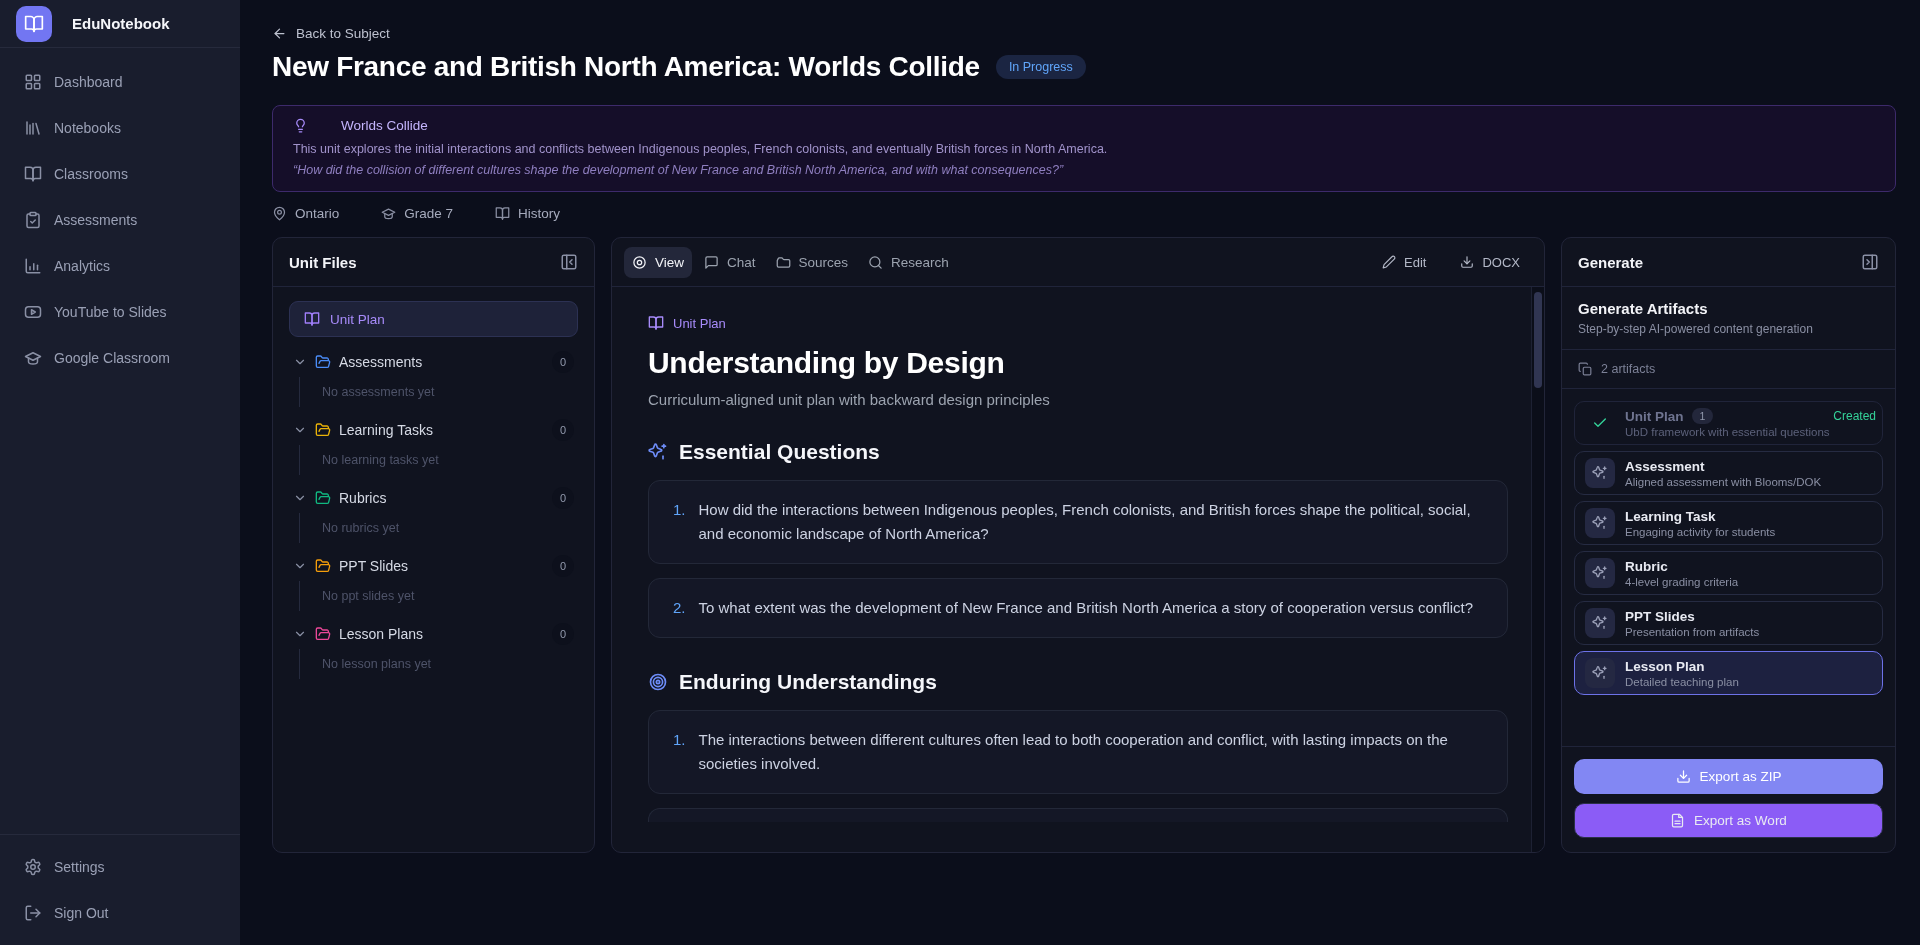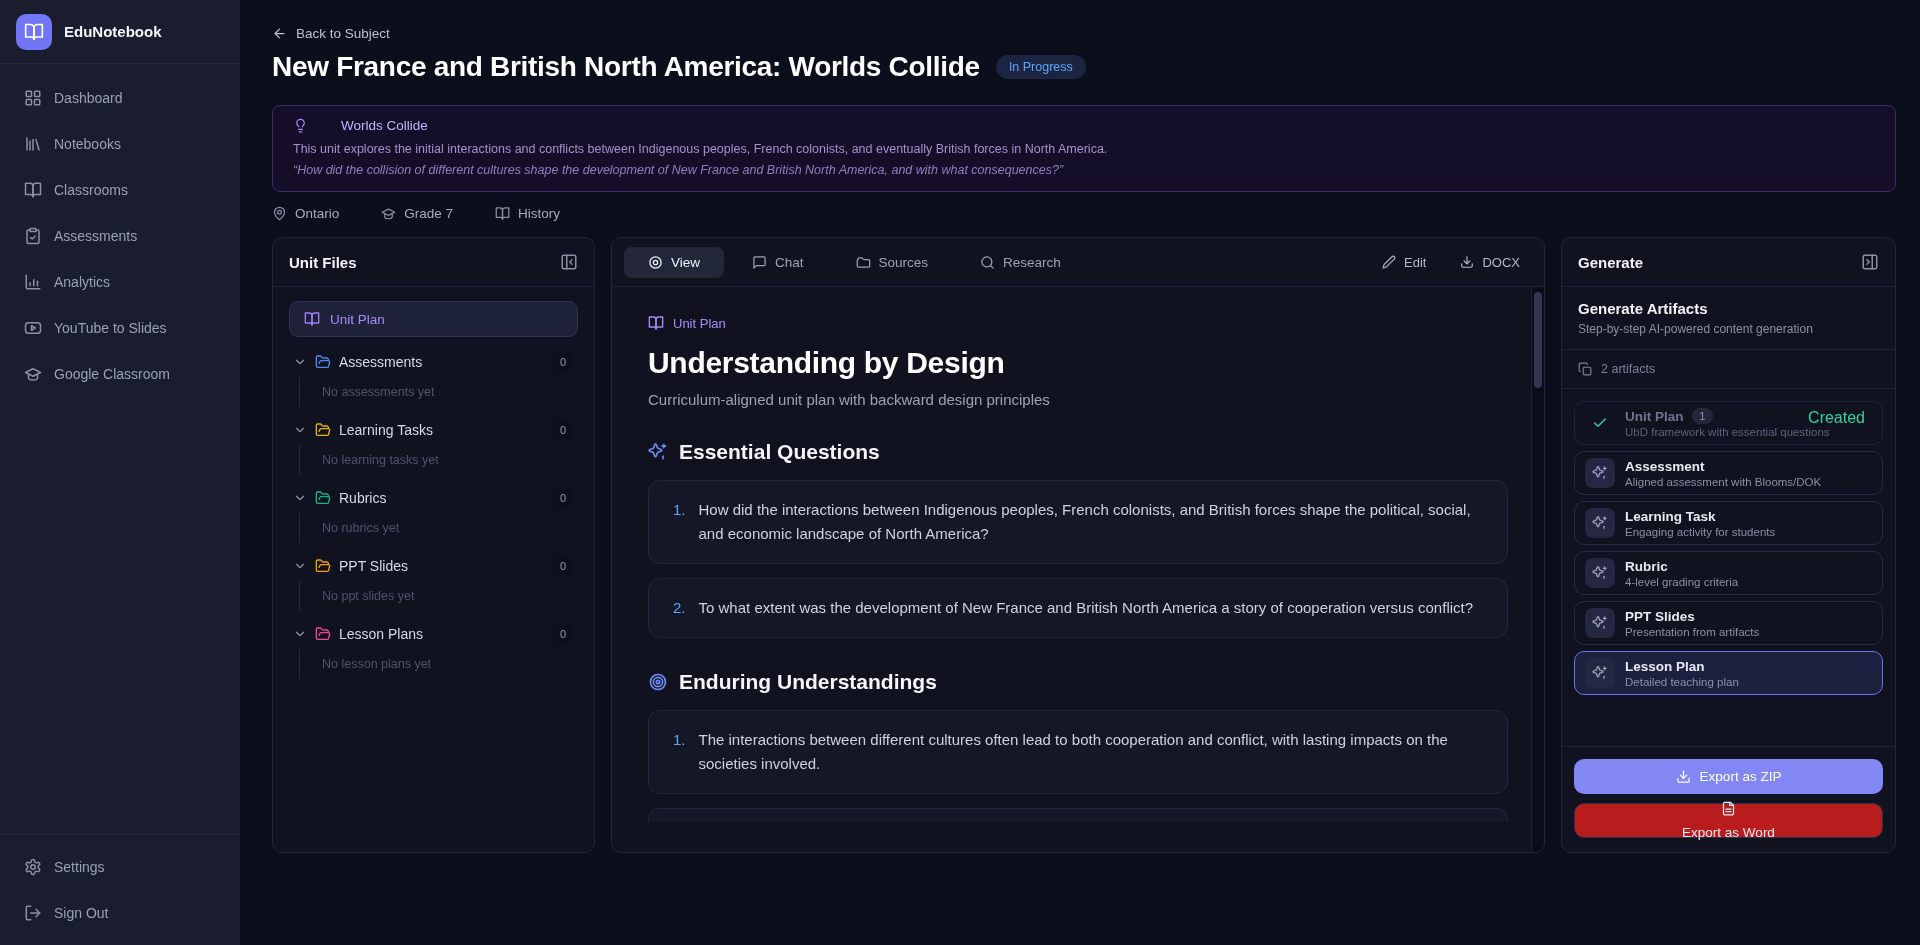--- a/index.html
+++ b/index.html
@@ -14,22 +14,22 @@
   .icon svg { width:100%; height:100%; display:block; }
 
   
   .sidebar {
     width:240px; height:100%;
     background:#191d2d;
     display:flex; flex-direction:column;
     flex:none;
   }
   .logo-row {
-    display:flex; align-items:center; gap:12px;
-    padding:14px 16px; height:64px;
+    display:flex; align-items:center; gap:20px;
+    padding:14px 16px; height:48px;
     border-bottom:1px solid #262a3c;
   }
   .logo-box {
     width:36px; height:36px; border-radius:10px;
     background:#7276f2; color:#fff;
     display:flex; align-items:center; justify-content:center;
   }
   .logo-box .icon { width:20px; height:20px; }
   .app-name { font-size:15px; font-weight:bold; color:#f5f6fa; }
   .nav { padding:14px 12px; display:flex; flex-direction:column; gap:6px; }
@@ -114,21 +114,21 @@
   }
 
   
   .viewer-panel { flex:1; position:relative; }
   .tab-bar {
     display:flex; align-items:center; height:49px;
     padding:0 12px; border-bottom:1px solid #20243a; flex:none; gap:4px;
   }
   .tab {
     display:flex; align-items:center; gap:8px;
-    padding:8px 24px; border-radius:8px;
+    padding:8px 8px; border-radius:8px;
     font-size:13.5px; color:#9ca3af; cursor:pointer;
   }
   .tab .icon { width:15px; height:15px; }
   .tab.active { background:#23273a; color:#f3f4f8; }
   .tab-actions { margin-left:auto; display:flex; align-items:center; gap:10px; }
   .tab-action {
     display:flex; align-items:center; gap:8px;
     padding:8px 12px; font-size:13px; color:#b3b8c7; cursor:pointer; border-radius:8px;
   }
   .tab-action .icon { width:14px; height:14px; }
@@ -189,33 +189,33 @@
   .artifact.created { border-color:#20243a; }
   .artifact.created .abox { background:transparent; }
   .artifact.created .abox .icon { color:#34d399; }
   .artifact.created .atitle { color:#6f7490; }
   .artifact.created .adesc { color:#5c617a; }
   .artifact.selected { border-color:#6d72e8; background:#1d2140; }
   .mini-badge {
     background:#23273b; color:#9299ad; font-size:10.5px; font-weight:normal;
     padding:2px 8px; border-radius:999px;
   }
-  .created-tag { position:absolute; top:7px; right:17px; font-size:16px; color:#34d399; }
+  .created-tag { position:absolute; top:7px; right:6px; font-size:12px; color:#34d399; }
   .gen-footer {
     margin-top:auto; border-top:1px solid #20243a;
     padding:12px 12px 14px; display:flex; flex-direction:column; gap:9px;
   }
   .btn {
     height:35px; border-radius:10px; border:none;
     display:flex; align-items:center; justify-content:center; gap:9px;
     font-size:13.5px; font-family:inherit; cursor:pointer;
   }
   .btn .icon { width:15px; height:15px; }
   .btn-zip { background:#8287f3; color:#ffffff; }
-  .btn-word { background:#b91c1c; border:1px solid #2b3047; color:#e8eaf2;flex-direction:column; }
+  .btn-word { background:#8b5cf6; border:1px solid #2b3047; color:#e8eaf2; }
 </style>
 </head>
 <body>
 
 <aside class="sidebar">
   <div class="logo-row">
     <div class="logo-box">
       <span class="icon">
           <svg viewBox="0 0 24 24" fill="none" stroke="currentColor" stroke-width="2" stroke-linecap="round" stroke-linejoin="round">
             <path d="M2 3h6a4 4 0 0 1 4 4v14a3 3 0 0 0-3-3H2z"></path>

